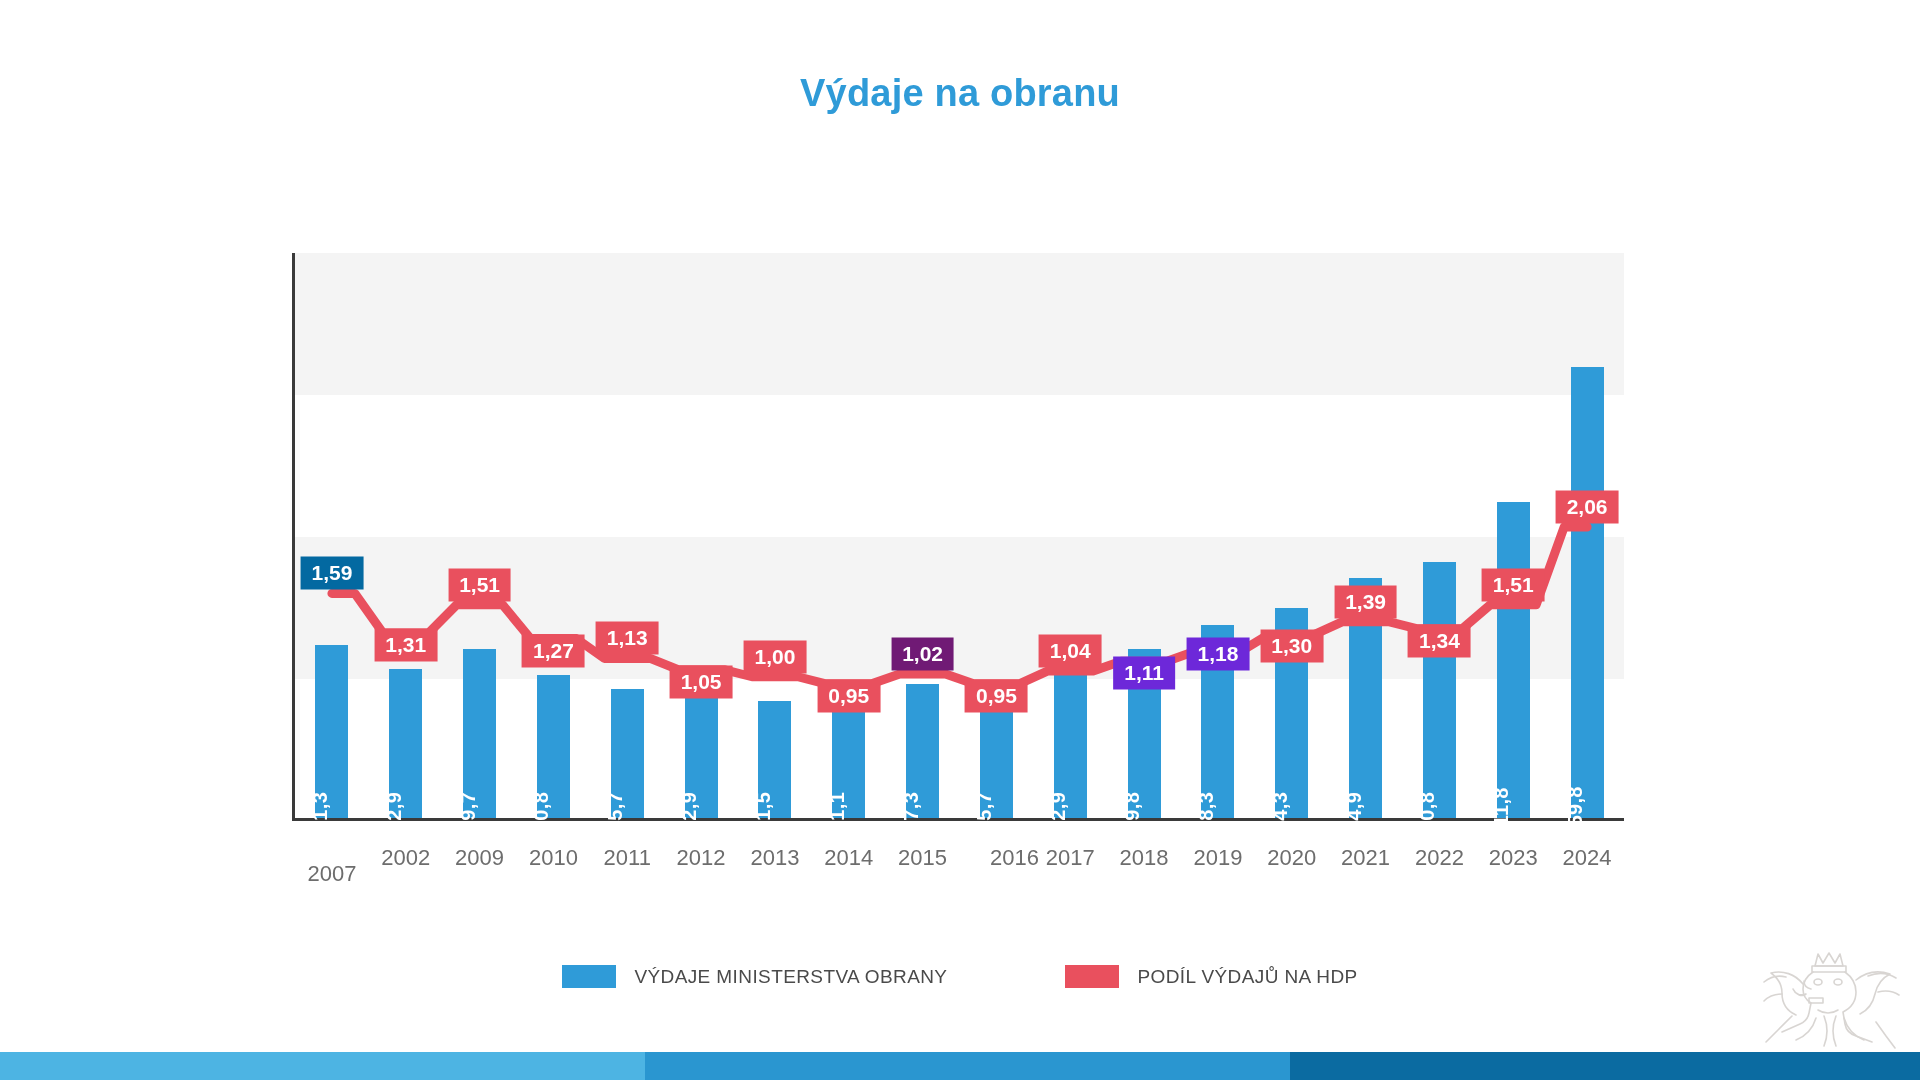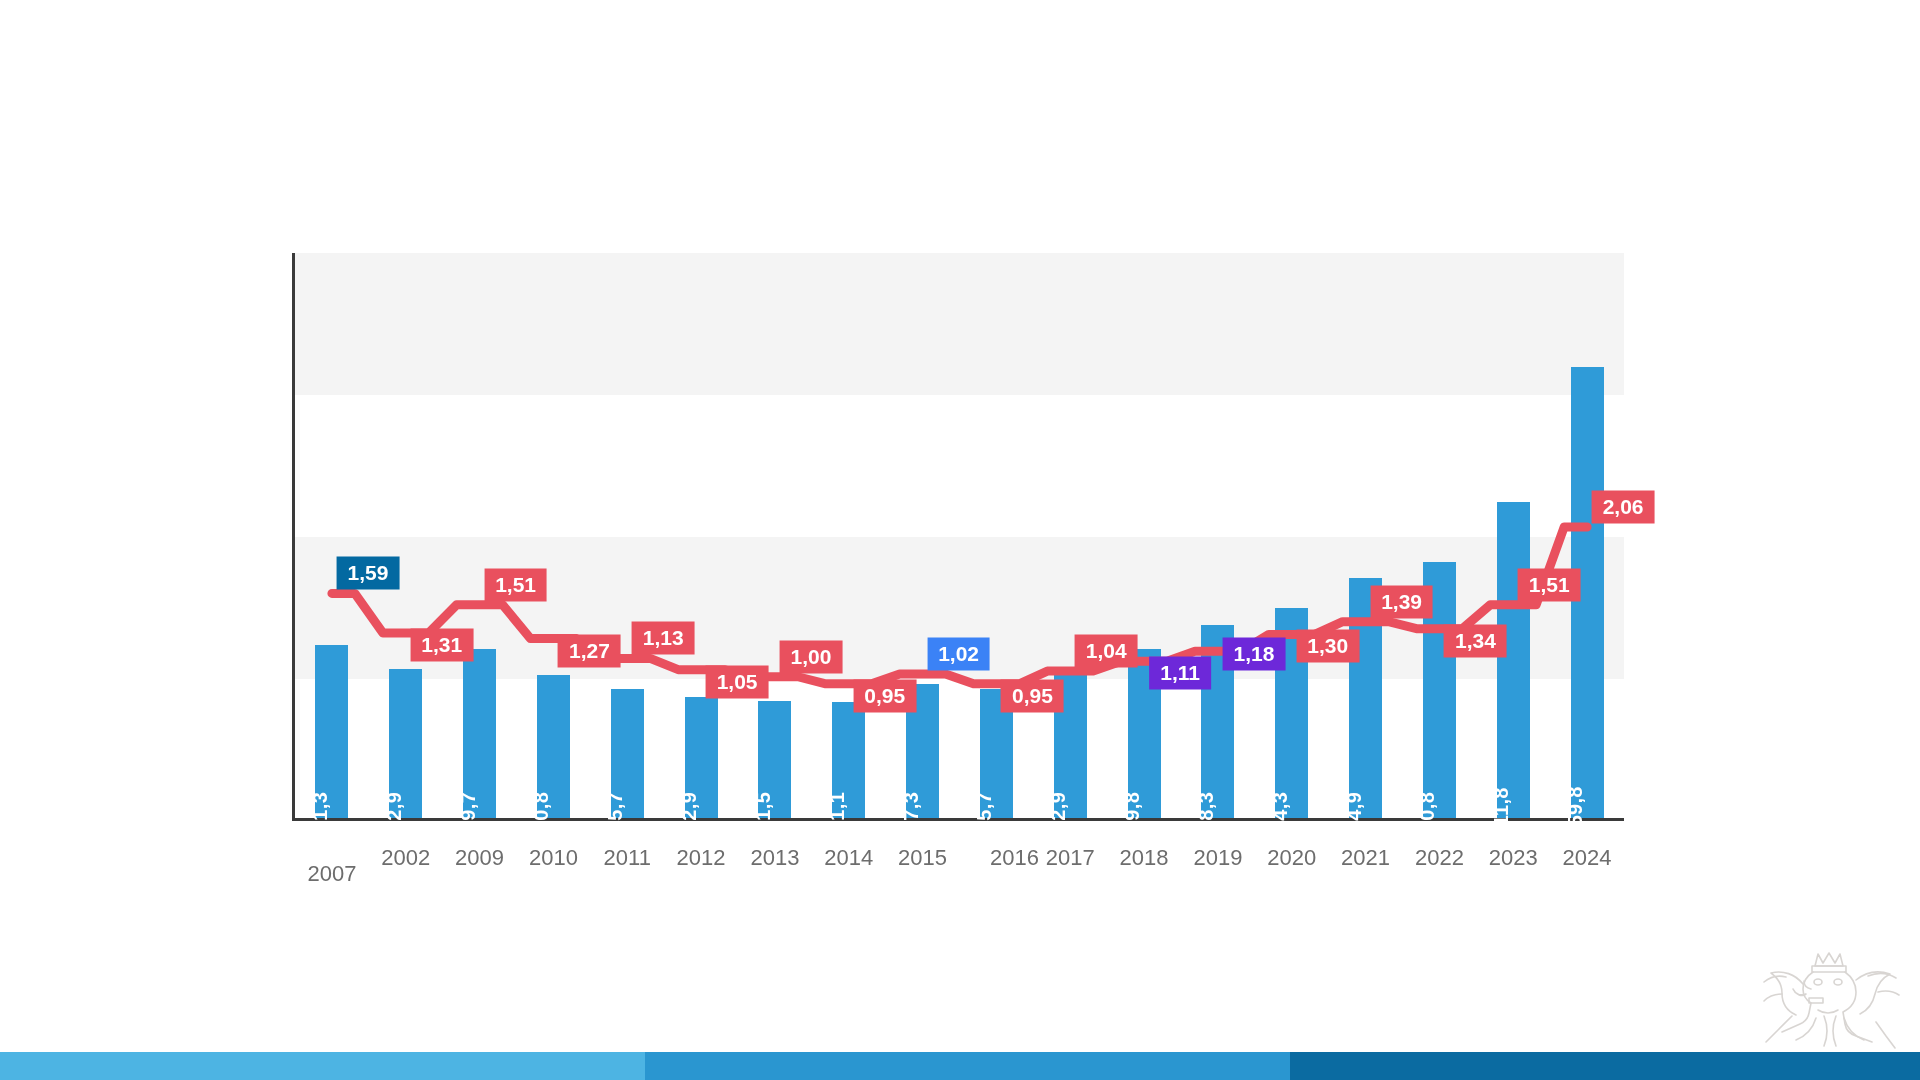--- a/index.html
+++ b/index.html
@@ -55,21 +55,21 @@
   .xlab {
     position: absolute; top: 592px; text-align: center;
     font-size: 22px; color: #6d6d6d; transform: translateX(-50%);
   }
 
   
   .linesvg { position: absolute; left: 3px; top: 0; width: 1329px; height: 565px; }
   .callout {
     position: absolute; transform: translate(-50%, -50%);
     background: #e9505e; color: #fff; font-size: 21px; font-weight: bold;
-    padding: 5px 11px 7px 11px; white-space: nowrap; line-height: 1; margin-left: 36px;
+    padding: 5px 11px 7px 11px; white-space: nowrap; line-height: 1;
   }
 
   
   .legend {
     position: absolute; top: 965px; left: 0; width: 1920px;
     display: flex; justify-content: center; align-items: center; gap: 118px;
   }
   .leg-item { display: flex; align-items: center; gap: 18px; }
   .swatch { width: 54px; height: 23px; }
   .leg-text { font-size: 19px; color: #4a4a4a; letter-spacing: .4px; }
@@ -79,20 +79,21 @@
 
   
   .footer { position: absolute; left: 0; bottom: 0; width: 1920px; height: 28px; display: flex; }
   .fseg { height: 100%; }
 </style>
 </head>
 <body>
 
 <div id="page">
 
+  <div class="title">Výdaje na obranu</div>
 
   <div id="chart">
     <div class="band" style="top:0px;height:142px;"></div>
     <div class="band" style="top:284px;height:142px;"></div>
     <div class="axis-line"></div>
     <div class="base-line"></div>
 
     <div class="bars" id="bars">
         <div class="slot" style="left: 0px; width: 73.8333px;">
           <div class="bar" style="height: 173.172px; background: rgb(47, 155, 216);">
@@ -190,21 +191,21 @@
       </svg>
     <div id="callouts">
         <div class="callout" style="background: #0369a1; left: 39.9167px; top: 320.413px;">1,59</div>
         <div class="callout" style="background: rgb(233, 80, 94); left: 113.75px; top: 391.962px;">1,31</div>
         <div class="callout" style="background: rgb(233, 80, 94); left: 187.583px; top: 331.712px;">1,51</div>
         <div class="callout" style="background: rgb(233, 80, 94); left: 261.417px; top: 397.613px;">1,27</div>
         <div class="callout" style="background: rgb(233, 80, 94); left: 335.25px; top: 385.387px;">1,13</div>
         <div class="callout" style="background: rgb(233, 80, 94); left: 409.083px; top: 428.688px;">1,05</div>
         <div class="callout" style="background: rgb(233, 80, 94); left: 482.917px; top: 403.75px;">1,00</div>
         <div class="callout" style="background: rgb(233, 80, 94); left: 556.75px; top: 442.812px;">0,95</div>
-        <div class="callout" style="background: #3b82f6; left: 630.583px; top: 400.925px;">1,02</div>
+        <div class="callout" style="background: #701a75; left: 630.583px; top: 400.925px;">1,02</div>
         <div class="callout" style="background: rgb(233, 80, 94); left: 704.417px; top: 442.812px;">0,95</div>
         <div class="callout" style="background: rgb(233, 80, 94); left: 778.25px; top: 398.1px;">1,04</div>
         <div class="callout" style="background: #6d28d9; left: 852.083px; top: 420.212px;">1,11</div>
         <div class="callout" style="background: #6d28d9; left: 925.917px; top: 401px;">1,18</div>
         <div class="callout" style="background: rgb(233, 80, 94); left: 999.75px; top: 393.375px;">1,30</div>
         <div class="callout" style="background: rgb(233, 80, 94); left: 1073.58px; top: 348.663px;">1,39</div>
         <div class="callout" style="background: rgb(233, 80, 94); left: 1147.42px; top: 387.725px;">1,34</div>
         <div class="callout" style="background: rgb(233, 80, 94); left: 1221.25px; top: 331.712px;">1,51</div>
         <div class="callout" style="background: rgb(233, 80, 94); left: 1295.08px; top: 254.025px;">2,06</div>
       </div>
@@ -225,20 +226,30 @@
         <div class="xlab" style="left: 852.083px;">2018</div>
         <div class="xlab" style="left: 925.917px;">2019</div>
         <div class="xlab" style="left: 999.75px;">2020</div>
         <div class="xlab" style="left: 1073.58px;">2021</div>
         <div class="xlab" style="left: 1147.42px;">2022</div>
         <div class="xlab" style="left: 1221.25px;">2023</div>
         <div class="xlab" style="left: 1295.08px;">2024</div>
       </div>
   </div>
 
+  <div class="legend" id="legend">
+      <div class="leg-item">
+        <span class="swatch" style="background: rgb(47, 155, 216);"></span>
+        <span class="leg-text">VÝDAJE MINISTERSTVA OBRANY</span>
+      </div>
+      <div class="leg-item">
+        <span class="swatch" style="background: rgb(233, 80, 94);"></span>
+        <span class="leg-text">PODÍL VÝDAJŮ NA HDP</span>
+      </div>
+    </div>
 
   <svg class="emblem" viewBox="0 0 150 120">
     <g fill="none" stroke="#b9b3ae" stroke-width="1.6" stroke-linejoin="round" stroke-linecap="round">
       <path d="M62 22 l5 9 6-10 6 10 5-9 3 12 -28 0 z"></path>
       <path d="M56 34 h34 v6 h-34 z"></path>
       <path d="M57 40 c-6 4 -10 10 -10 17 c0 6 3 11 8 14 l-2 10 c-1 5 -4 9 -9 11 l-18 8"></path>
       <path d="M89 40 c7 5 11 12 11 20 c0 9 -5 16 -13 20 l2 12 c1 6 5 10 11 12 l16 6"></path>
       <path d="M55 57 c-4 -1 -7 -4 -7 -8"></path>
       <ellipse cx="62" cy="50" rx="4" ry="3"></ellipse>
       <ellipse cx="82" cy="50" rx="4" ry="3"></ellipse>

